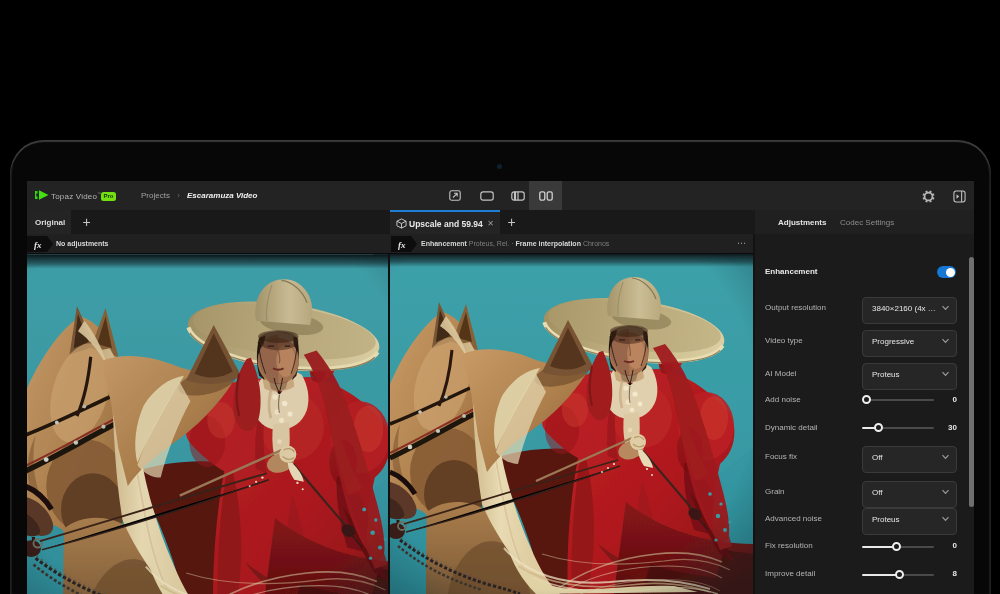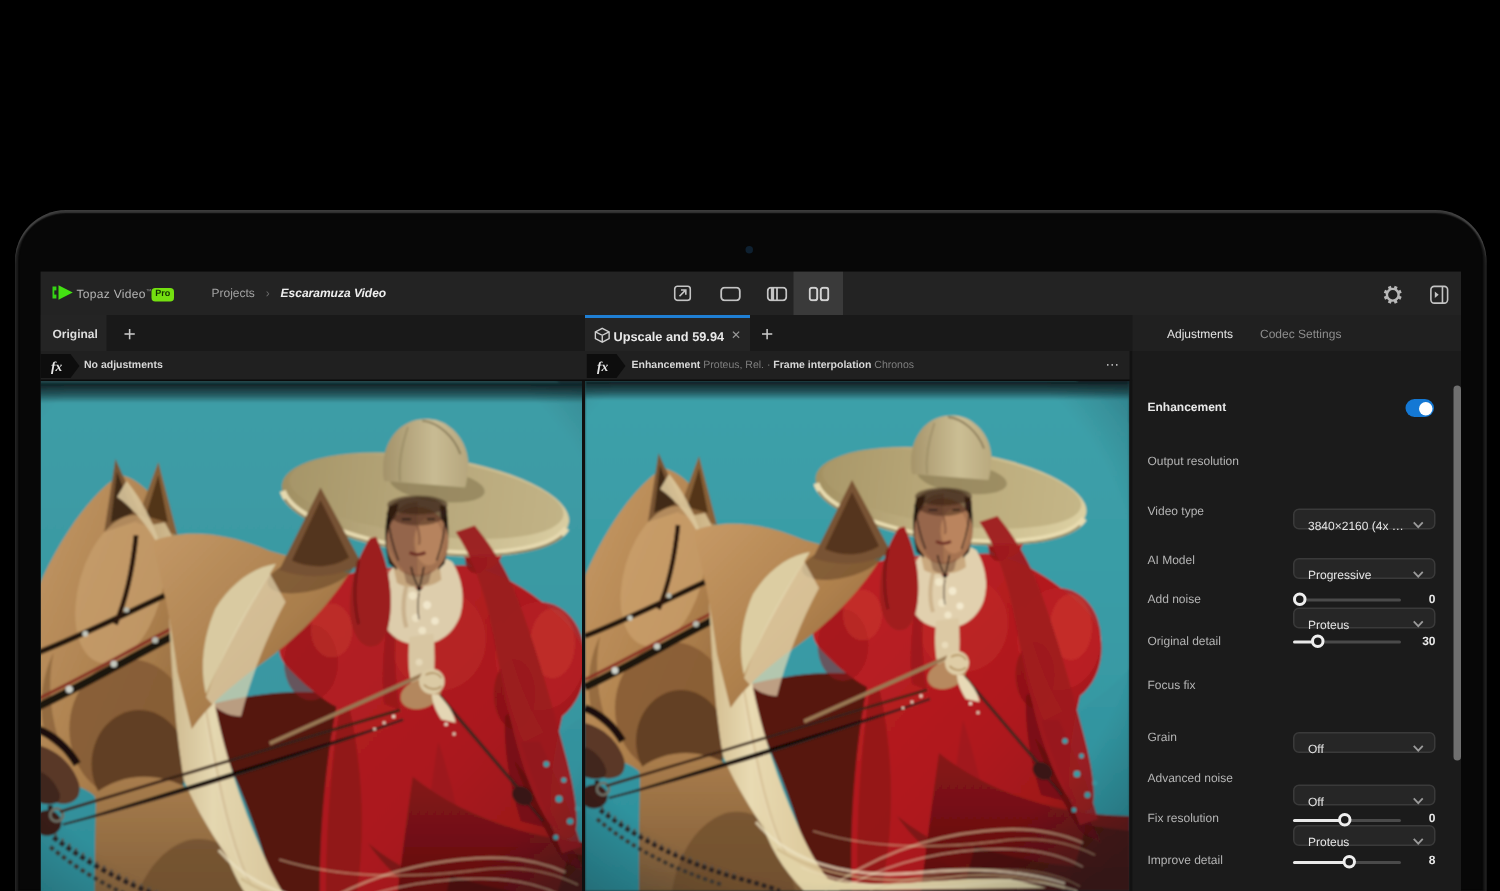--- a/index.html
+++ b/index.html
@@ -31,21 +31,21 @@
 #tabs { position:absolute; left:0; top:29px; width:947px; height:24px; background:#191919; }
 .tab { position:absolute; height:24px; background:#242424; color:#e8e8e8; font-size:8.5px; }
 #tabL { left:0; top:0; width:44px; }
 #tabL span { position:absolute; left:8px; top:8px; font-weight:bold; font-size:8px; color:#dedede;}
 .plus { position:absolute; top:5px; width:15px; height:15px; color:#c8c8c8; font-size:14px; line-height:14px; text-align:center; font-weight:300;}
 #tabR { left:363px; top:0; width:110px; border-top:2px solid #1f7fd4; background:#242424;}
 #tabR .txt { position:absolute; left:19px; top:7px; font-weight:bold; font-size:8.5px; color:#e8e8e8; white-space:nowrap;text-align:right;}
 #tabR .x { position:absolute; right:6px; top:7px; color:#9a9a9a; font-size:8px;}
 
 #pheader { position:absolute; left:728px; top:29px; width:219px; height:24px; background:#202020; }
-#pheader .a { position:absolute; left:23px; top:8px; font-size:8px; font-weight:normal; color:#e4e4e4;}
+#pheader .a { position:absolute; left:23px; top:8px; font-size:8px; font-weight:bold; color:#e4e4e4;}
 #pheader .b { position:absolute; left:85px; top:8px; font-size:8px; color:#8d8d8d;}
 
 #toolbar { position:absolute; left:0; top:53px; width:728px; height:20px; background:#202020; border-bottom:1px solid #0b0b0b; }
 .fxchip { position:absolute; top:2px; height:16px; }
 .ttl { font-weight:bold; color:#d8d8d8; }
 .tsub { color:#7f7f7f; }
 .tbtxt { position:absolute; top:6px; font-size:7px; white-space:nowrap; }
 #dots { position:absolute; left:710px; top:4px; color:#bbb; font-size:9px; letter-spacing:0.5px;}
 
 #vidL { position:absolute; left:0; top:73px; width:361px; height:340px; overflow:hidden; background:#17282c;}
@@ -53,22 +53,22 @@
 #vidR { position:absolute; left:363px; top:73px; width:363px; height:340px; overflow:hidden; background:#17282c;}
 #vidR svg { filter: saturate(0.95); }
 #vdiv { position:absolute; left:361px; top:73px; width:2px; height:340px; background:#101010;}
 #pdiv { position:absolute; left:726px; top:53px; width:2px; height:360px; background:#121212;}
 
 #panel { position:absolute; left:728px; top:53px; width:219px; height:360px; background:#1b1b1b; }
 #presets { position:absolute; left:0; top:0; width:219px; height:24px; border-bottom:1px solid #2c2c2c; background:#1b1b1b;}
 #presets .t { position:absolute; left:22px; top:8px; font-size:8px; font-weight:bold; color:#e2e2e2;}
 .plabel { position:absolute; left:10px; font-size:8px; color:#b4b4b4; }
 .plabel.strong { color:#e8e8e8; font-weight:bold; }
-.dd { position:absolute; left:107px; width:95px; height:14px; background:#262626;
-  border:1px solid #3a3a3a; border-radius:4px; color:#e6e6e6; font-size:8px;margin-top:42px; }
+.dd { position:absolute; left:107px; width:95px; height:27px; background:#262626;
+  border:1px solid #3a3a3a; border-radius:4px; color:#e6e6e6; font-size:8px; }
 .dd span { position:absolute; left:9px; top:5.5px; white-space:nowrap; overflow:hidden; max-width:72px;}
 .dd svg.chv { position:absolute; right:6px; top:7px; }
 .val { position:absolute; right:17px; font-size:8px; font-weight:bold; color:#e8e8e8; }
 .slider { position:absolute; left:107px; width:72px; height:10px; }
 .slider .track { position:absolute; left:0; top:4px; width:72px; height:1.6px; background:#4a4a4a; border-radius:1px;}
 .slider .fill { position:absolute; left:0; top:3.5px; height:2.2px; background:#e9e9e9; border-radius:1px;}
 .slider .knob { position:absolute; top:0; width:9px; height:9px; border-radius:50%;
   background:#1b1b1b; border:2.6px solid #efefef; }
 #toggle { position:absolute; left:182px; top:32px; width:19px; height:12px; border-radius:6px; background:#1478d4;}
 #toggle .k { position:absolute; right:1.5px; top:1.5px; width:9px; height:9px; border-radius:50%; background:#fff;}
@@ -398,21 +398,21 @@
           <svg class="chv" width="9" height="6" viewBox="0 0 9 6">
             <path d="M1.5 1.2 L4.5 4.4 L7.5 1.2" stroke="#9a9a9a" stroke-width="1.2" fill="none"></path>
           </svg>
         </div>
       <div class="plabel" style="top:161px">Add noise</div>
       <div class="slider" style="top:161px">
           <div class="track"></div>
           <div class="knob" style="left:0px"></div>
         </div>
       <div class="val" style="top:161px">0</div>
-      <div class="plabel" style="top:189px">Original detail</div>
+      <div class="plabel" style="top:189px">Dynamic detail</div>
       <div class="slider" style="top:189px">
           <div class="fill" style="width:16px"></div>
           <div class="track" style="left:16px;width:56px"></div>
           <div class="knob" style="left:12px"></div>
         </div>
       <div class="val" style="top:189px">30</div>
       <div class="plabel" style="top:218px">Focus fix</div>
       <div class="dd" style="top:212px">
           <span>Off</span>
           <svg class="chv" width="9" height="6" viewBox="0 0 9 6">

